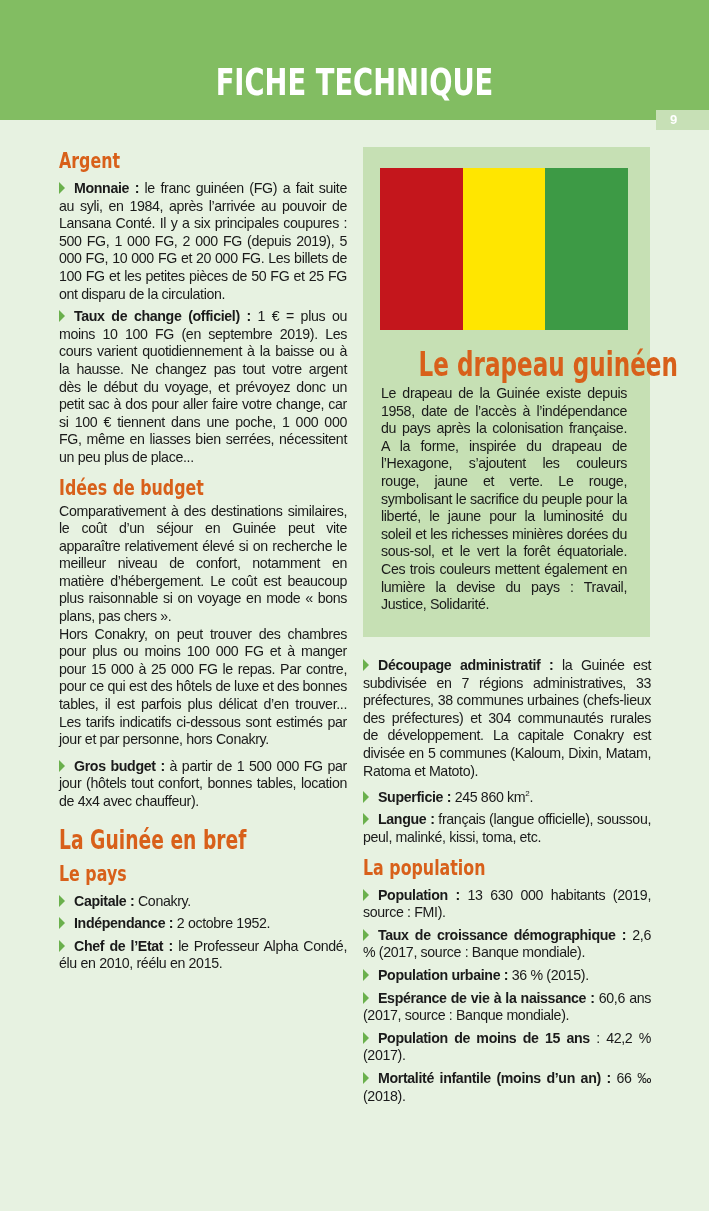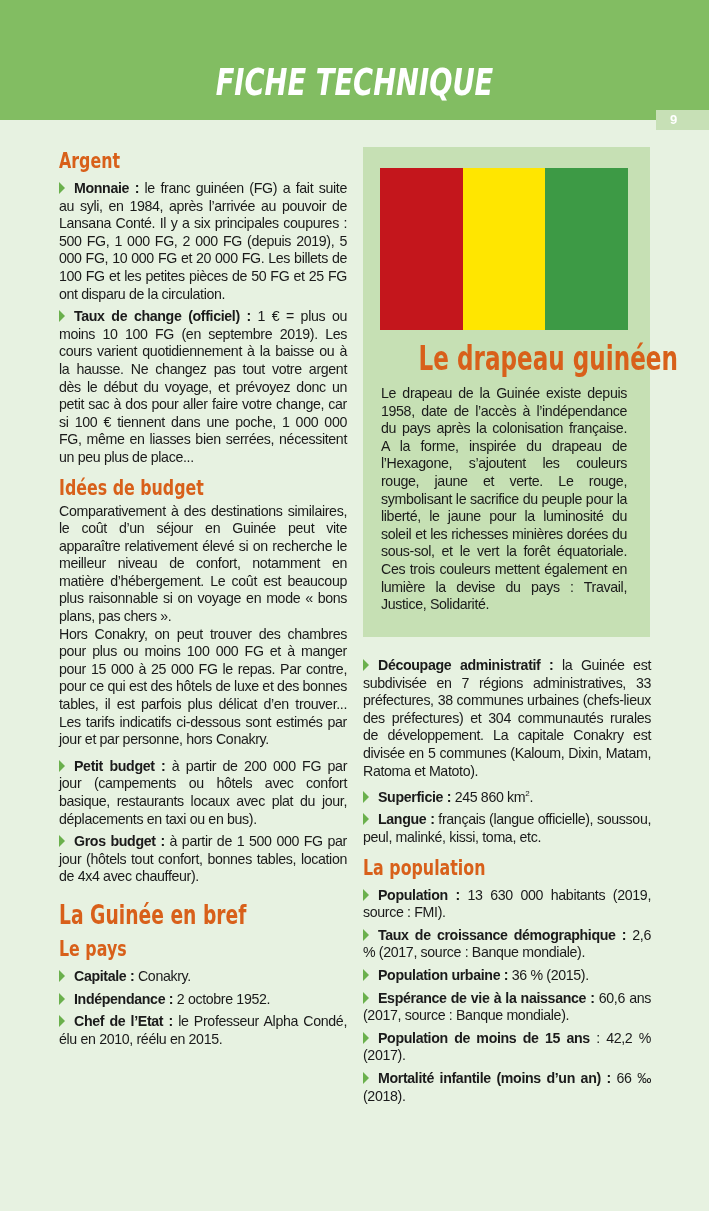--- a/index.html
+++ b/index.html
@@ -6,21 +6,20 @@
   html, body { width: 709px; height: 1211px; overflow: hidden; }
   body {
     background: #e7f2e1;
     font-family: "Liberation Sans", sans-serif;
     color: #1a1a1a;
     position: relative;
   }
   .header {
     position: absolute; left: 0; top: 0; width: 709px; height: 120px;
     background: #82bd62;
-    font-style: italic;
   }
   .header-title {
     position: absolute; left: 0; right: 0; top: 60px;
     text-align: center;
     font-family: "DejaVu Sans", sans-serif;
     font-weight: bold;
     font-size: 38px;
     color: #ffffff;
     letter-spacing: 0px;
     transform: scaleX(0.72);
@@ -72,21 +71,21 @@
   .flag-box {
     position: absolute; left: 363px; top: 147px; width: 287px; height: 490px;
     background: #c6e0b4;
   }
   .flag {
     position: absolute; left: 17px; top: 21px; width: 248px; height: 162px;
     display: flex;
   }
   .flag .stripe { flex: 1; }
   .flag-title {
-    position: absolute; left: 0; right: 0; top: 192px;
+    position: absolute; left: 0; right: 0; top: 198px;
     text-align: left;
     font-size: 33px;
     line-height: 40px;
   }
   .flag-title span {
     display: inline-block;
     color: #d8601a;
     font-family: "DejaVu Sans", sans-serif;
     font-weight: bold;
     transform: scaleX(0.7);
@@ -114,23 +113,20 @@
     <span class="bullet"></span><span class="bold">Monnaie :</span><span> le franc guinéen (FG) a fait suite au syli, en 1984, après l’arrivée au pouvoir de Lansana Conté. Il y a six principales coupures : 500 FG, 1 000 FG, 2 000 FG (depuis 2019), 5 000 FG, 10 000 FG et 20 000 FG. Les billets de 100 FG et les petites pièces de 50 FG et 25 FG ont disparu de la circulation.</span>
   </p>
   <p class="txt item">
     <span class="bullet"></span><span class="bold">Taux de change (officiel) :</span><span> 1 € = plus ou moins 10 100 FG (en septembre 2019). Les cours varient quotidiennement à la baisse ou à la hausse. Ne changez pas tout votre argent dès le début du voyage, et prévoyez donc un petit sac à dos pour aller faire votre change, car si 100 € tiennent dans une poche, 1 000 000 FG, même en liasses bien serrées, nécessitent un peu plus de place...</span>
   </p>
 
   <div class="h-orange h2" style="margin-top:6px;">Idées de budget</div>
   <p class="txt">Comparativement à des destinations similaires, le coût d’un séjour en Guinée peut vite apparaître relativement élevé si on recherche le meilleur niveau de confort, notamment en matière d’hébergement. Le coût est beaucoup plus raisonnable si on voyage en mode « bons plans, pas chers ».</p>
   <p class="txt item">Hors Conakry, on peut trouver des chambres pour plus ou moins 100 000 FG et à manger pour 15 000 à 25 000 FG le repas. Par contre, pour ce qui est des hôtels de luxe et des bonnes tables, il est parfois plus délicat d’en trouver... Les tarifs indicatifs ci-dessous sont estimés par jour et par personne, hors Conakry.</p>
   <div class="gap4"></div>
-  <p class="txt item">
-    <span class="bullet"></span><span class="bold">Petit budget :</span><span> à partir de 200 000 FG par jour (campements ou hôtels avec confort basique, restaurants locaux avec plat du jour, déplacements en taxi ou en bus).</span>
-  </p>
   <p class="txt item">
     <span class="bullet"></span><span class="bold">Gros budget :</span><span> à partir de 1 500 000 FG par jour (hôtels tout confort, bonnes tables, location de 4x4 avec chauffeur).</span>
   </p>
 
   <div class="h-orange h1" style="margin-top:12px;">La Guinée en bref</div>
   <div class="h-orange h2" style="margin-top:2px;">Le pays</div>
   <div class="gap4"></div>
   <p class="txt item">
     <span class="bullet"></span><span class="bold">Capitale :</span><span> Conakry.</span>
   </p>

